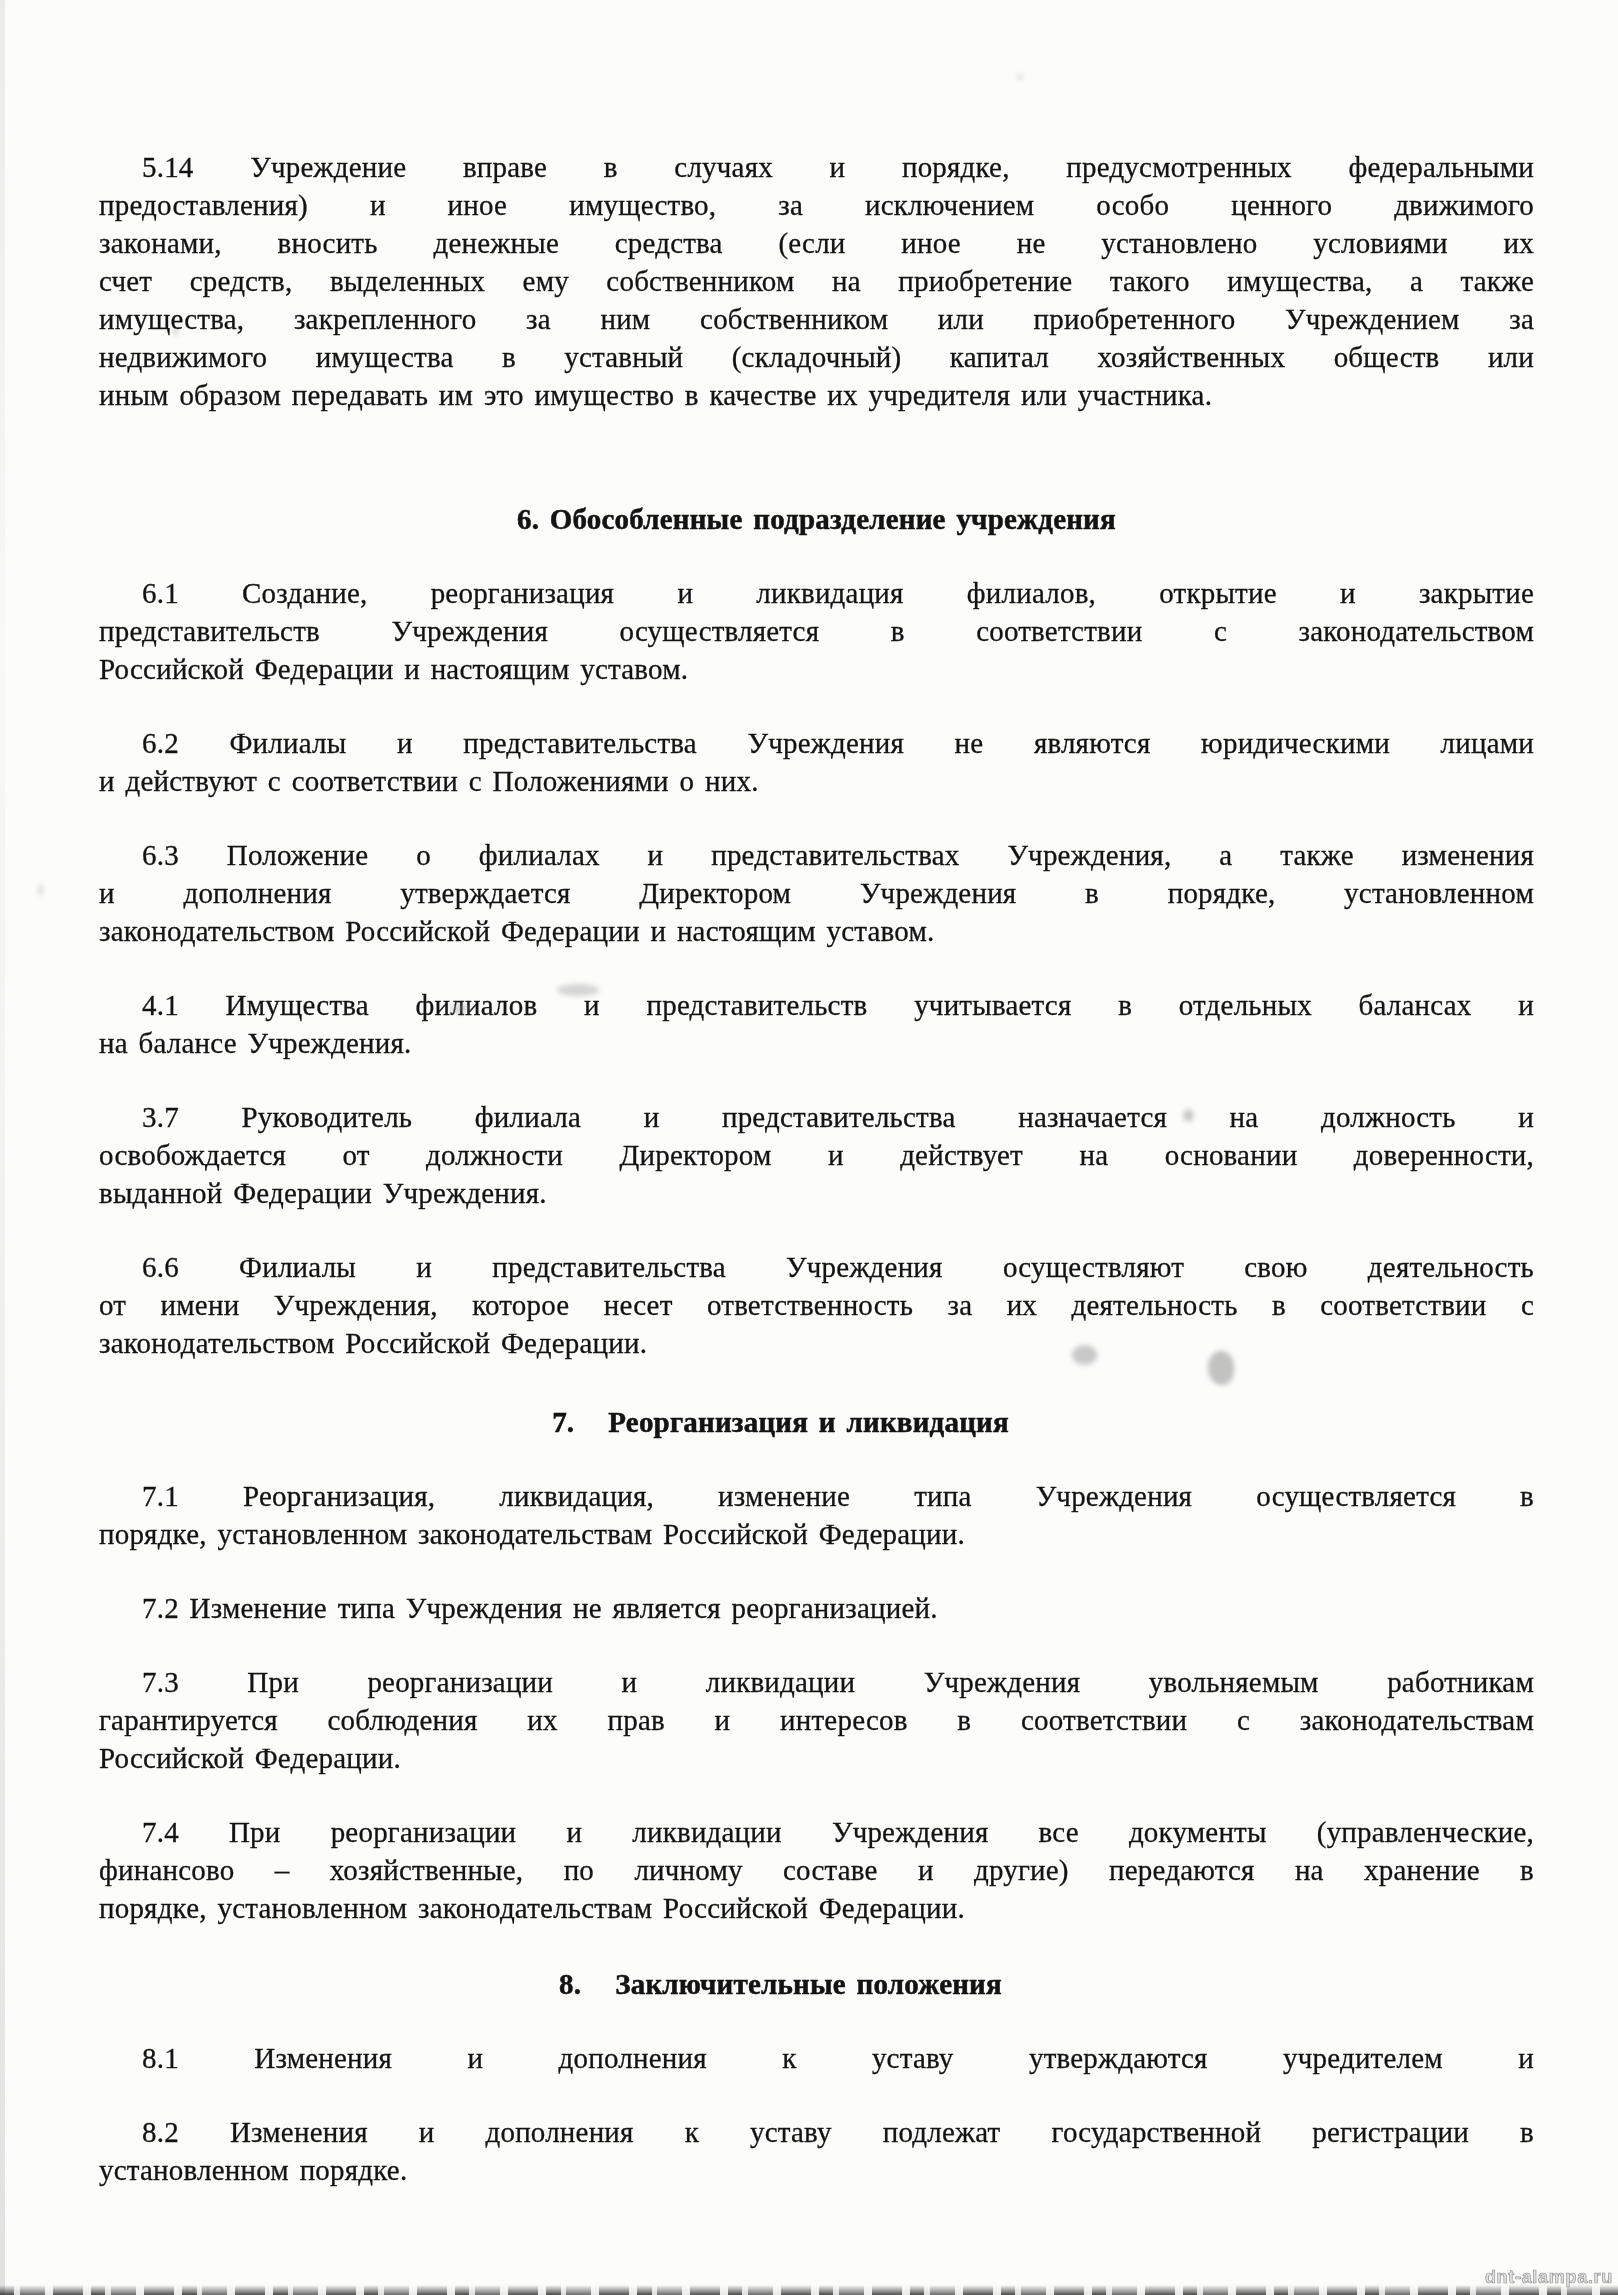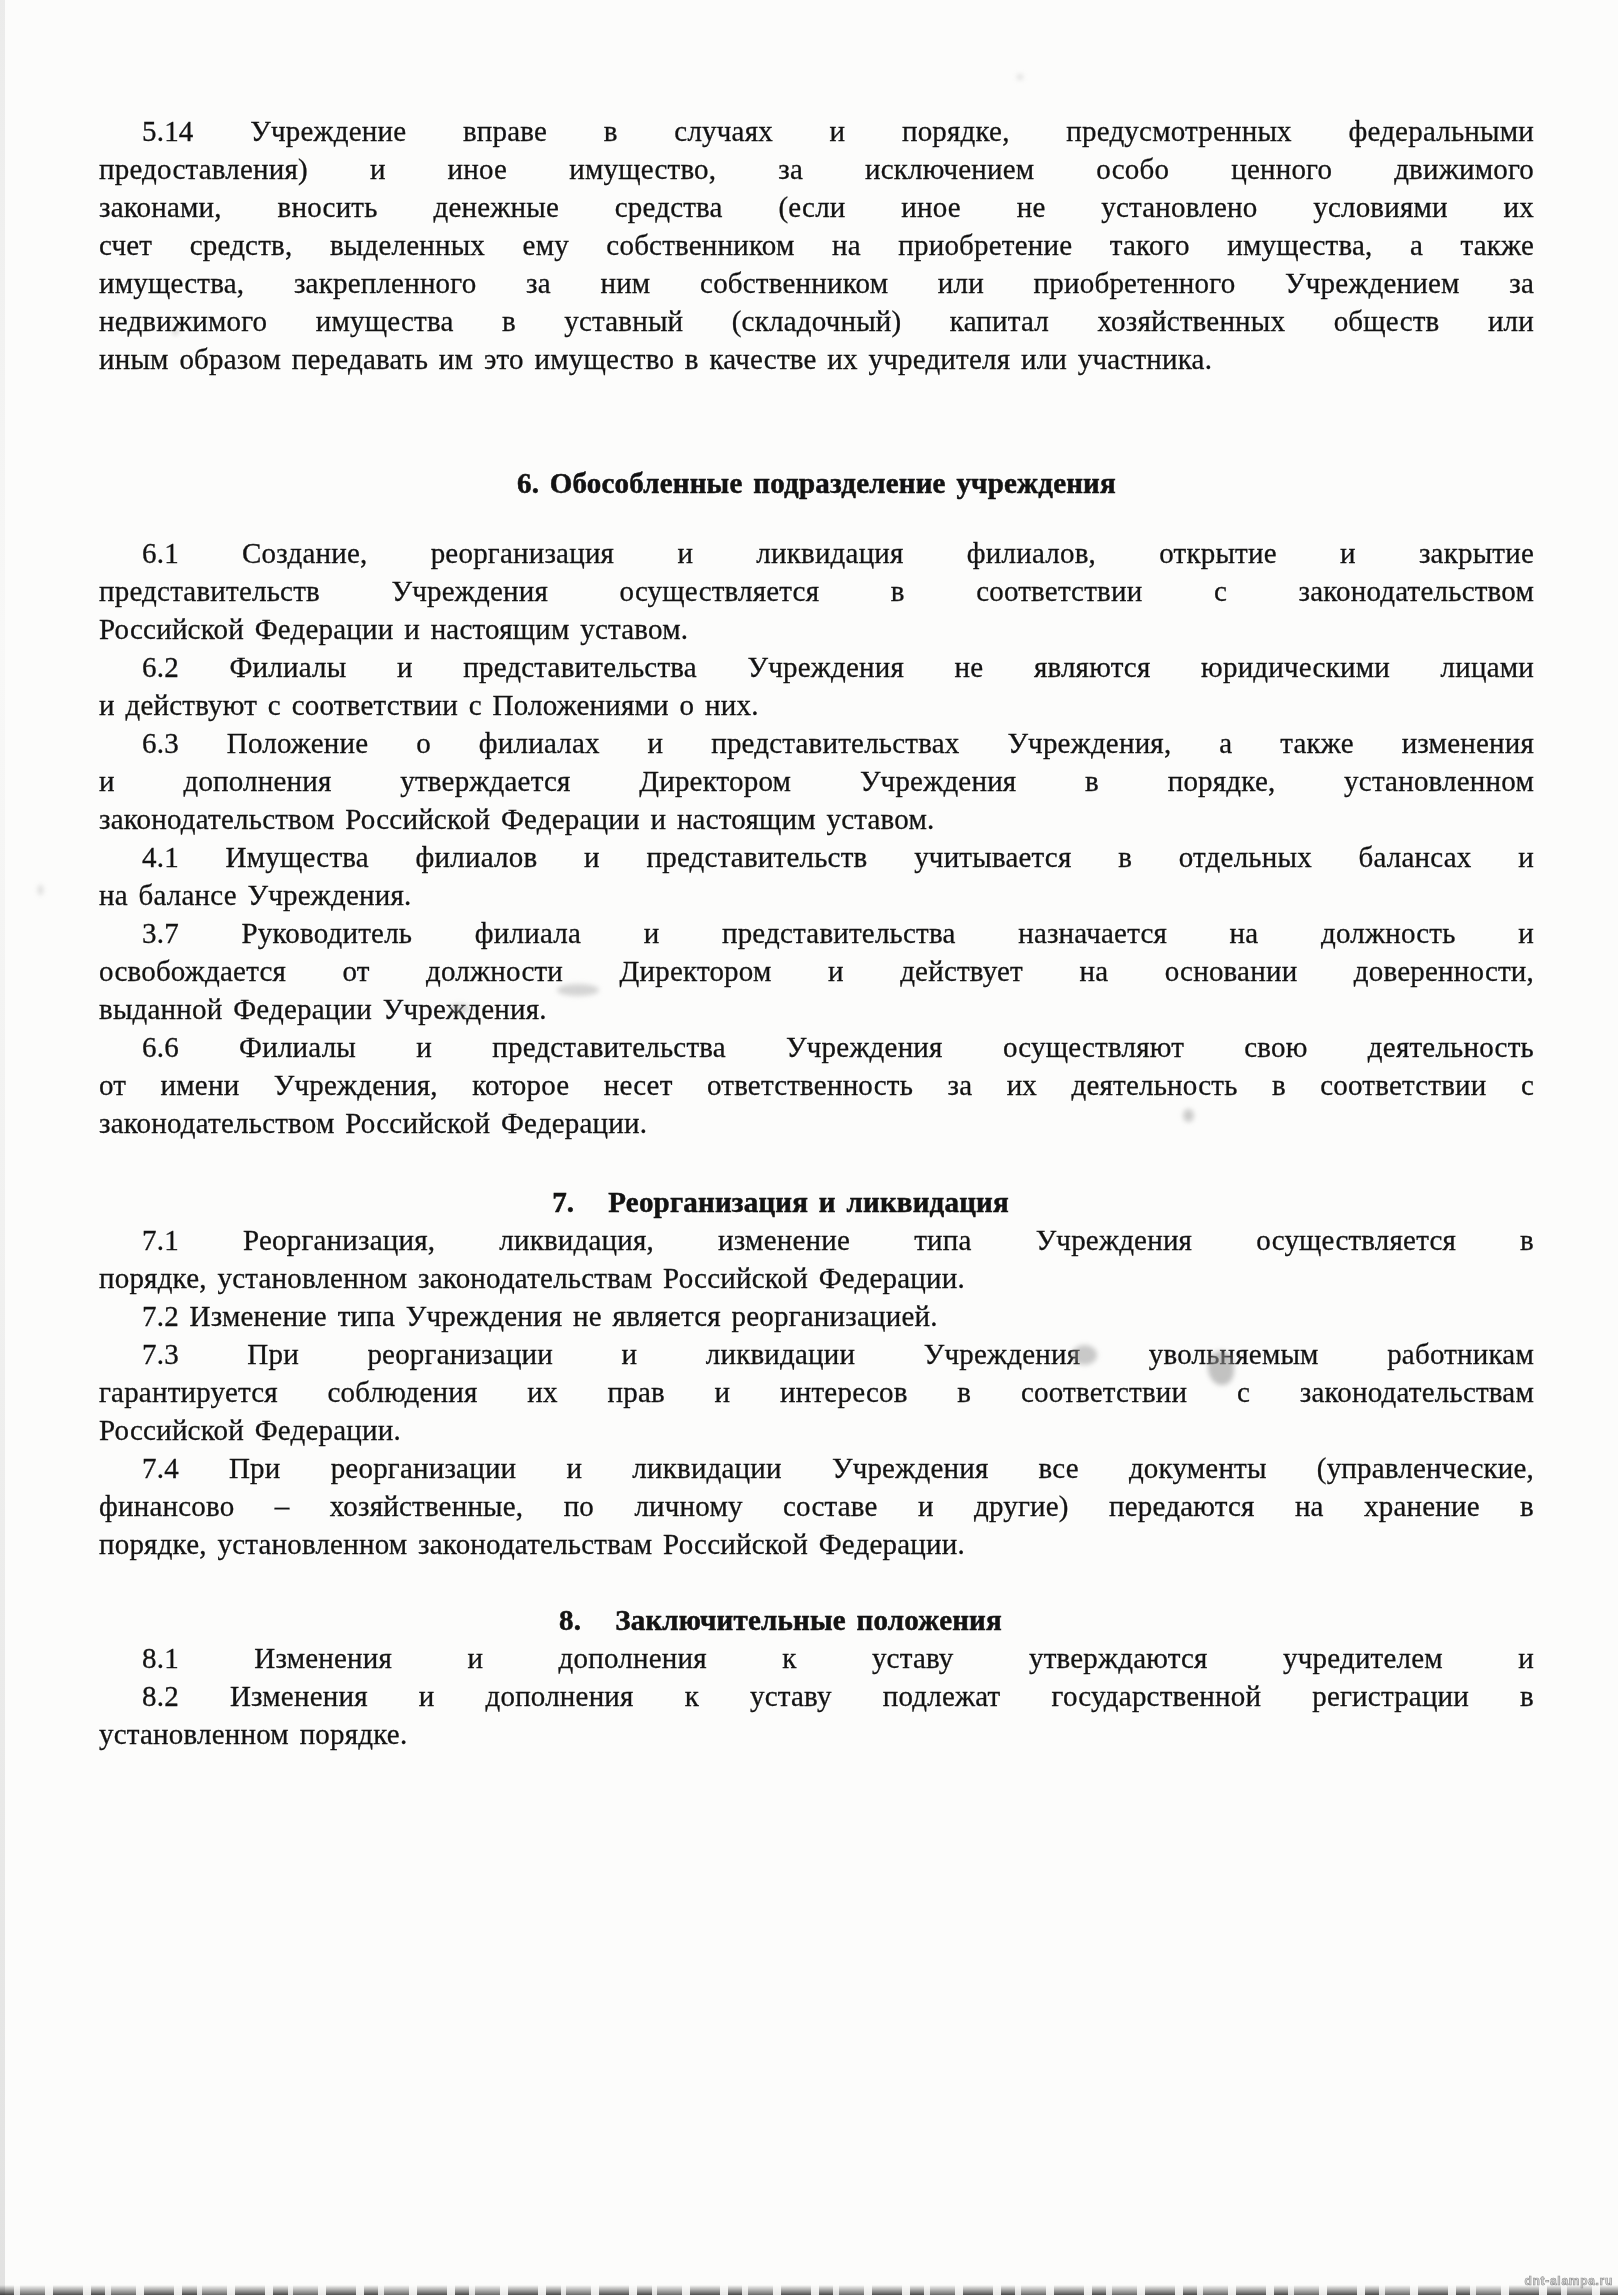--- a/index.html
+++ b/index.html
@@ -22,21 +22,21 @@
   .content {
     position: absolute; top: 112px; left: 99px; width: 1435px;
     font-size: 29px; line-height: 38px;
     letter-spacing: 0.2px; word-spacing: 3.3px;
     -webkit-text-stroke: 0.3px #161616;
   }
 
   .para { margin: 0; }
   .line { text-align: justify; text-align-last: justify; }
   .line.last  { text-align-last: left; }
-  .line.first { text-indent: 43px; }
+  .line.first { text-indent: 43px; margin-top: 36px; }
 
   .heading {
     margin: 0; font-size: 29px; line-height: 38px;
     font-weight: 700; text-align: center;
     -webkit-text-stroke: 0.5px #101010;
   }
   #heading-6 { margin-top: 86px; }
   #heading-7 { margin-top: 41px; }
   #heading-8 { margin-top: 38px; }
   .heading .hnum { margin-right: 10.5px; }
@@ -62,21 +62,21 @@
       rgba(30,30,30,.80) 0 14.5px,   rgba(130,130,130,.25) 14.5px 20px,
       rgba(45,45,45,.70) 20px 45px, rgba(160,160,160,.20) 45px 53px,
       rgba(25,25,25,.75) 53px 83px, rgba(150,150,150,.20) 83px 91px);
     -webkit-mask-image: linear-gradient(180deg, rgba(0,0,0,0) 0%, rgba(0,0,0,.45) 45%, #000 100%);
             mask-image: linear-gradient(180deg, rgba(0,0,0,0) 0%, rgba(0,0,0,.45) 45%, #000 100%);
   }
 
   .watermark {
     position: absolute; right: 6px; bottom: 6.6px;
     font-family: "Liberation Sans", sans-serif;
-    font-size: 12px; font-weight: 700; letter-spacing: 0.7px;
+    font-size: 18px; font-weight: 700; letter-spacing: 0.7px;
     color: #e3e3e3;
     -webkit-text-stroke: 0.7px #939393;
   }
 </style>
 </head>
 <body>
 
 <div class="page">
   <div class="edge-shade"></div>
 

